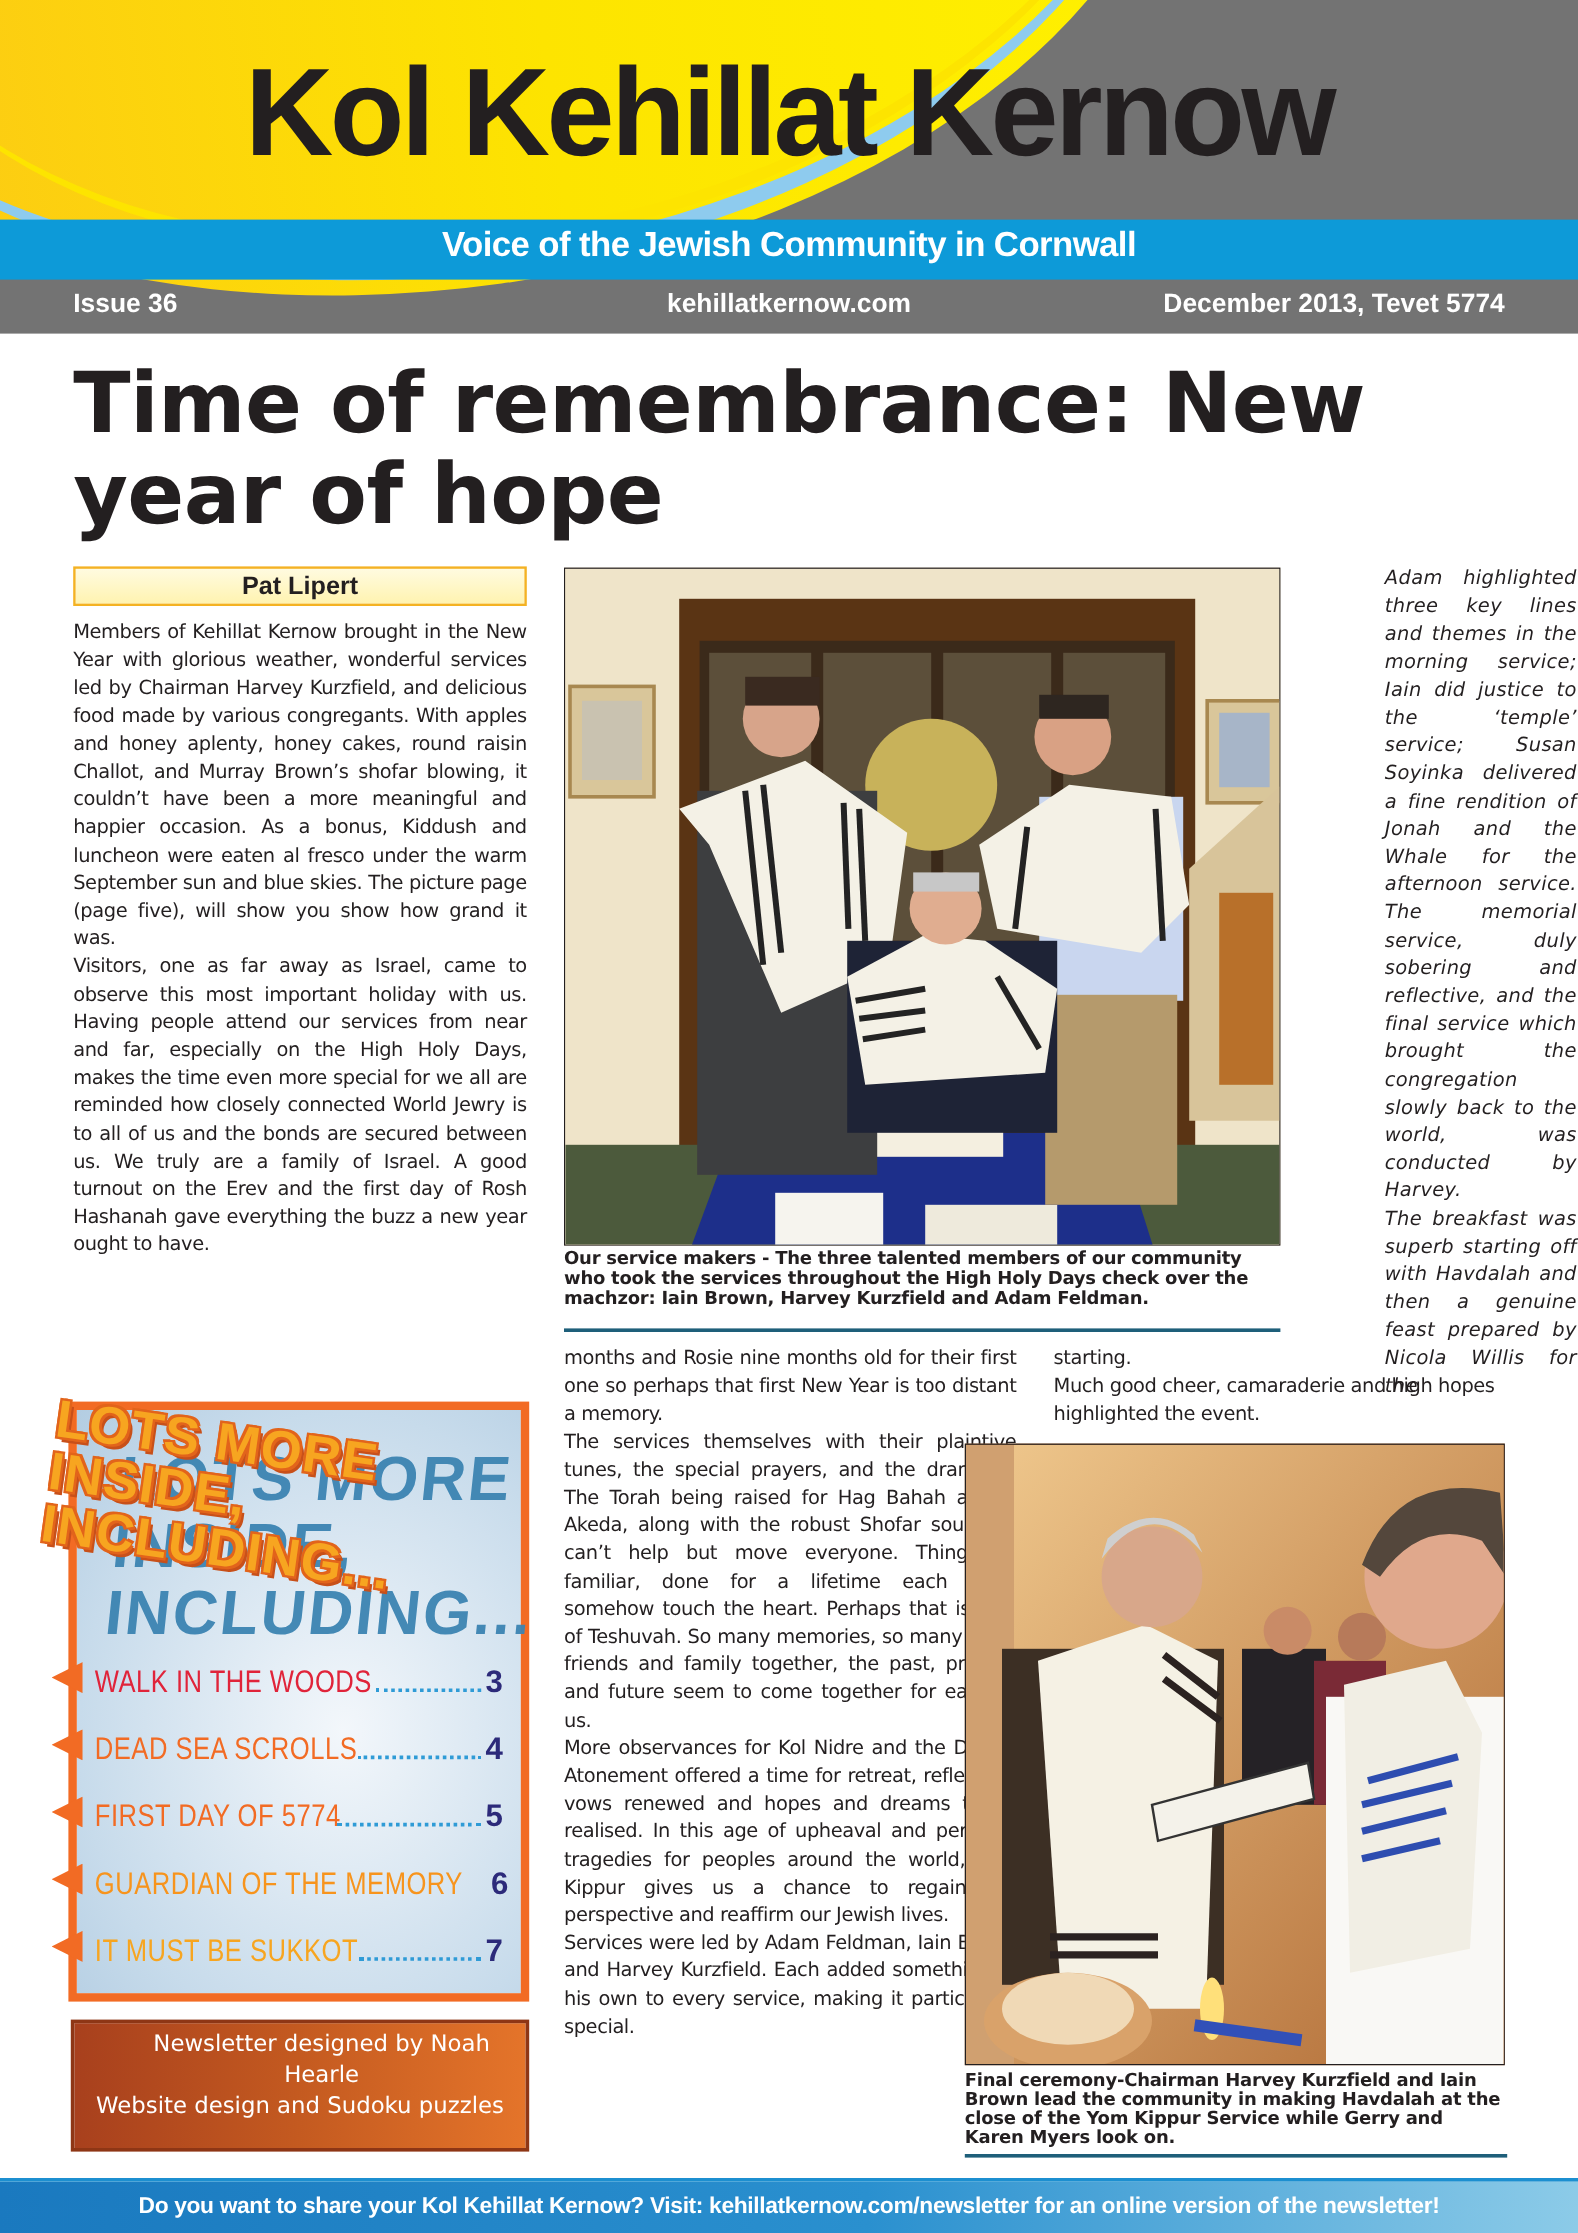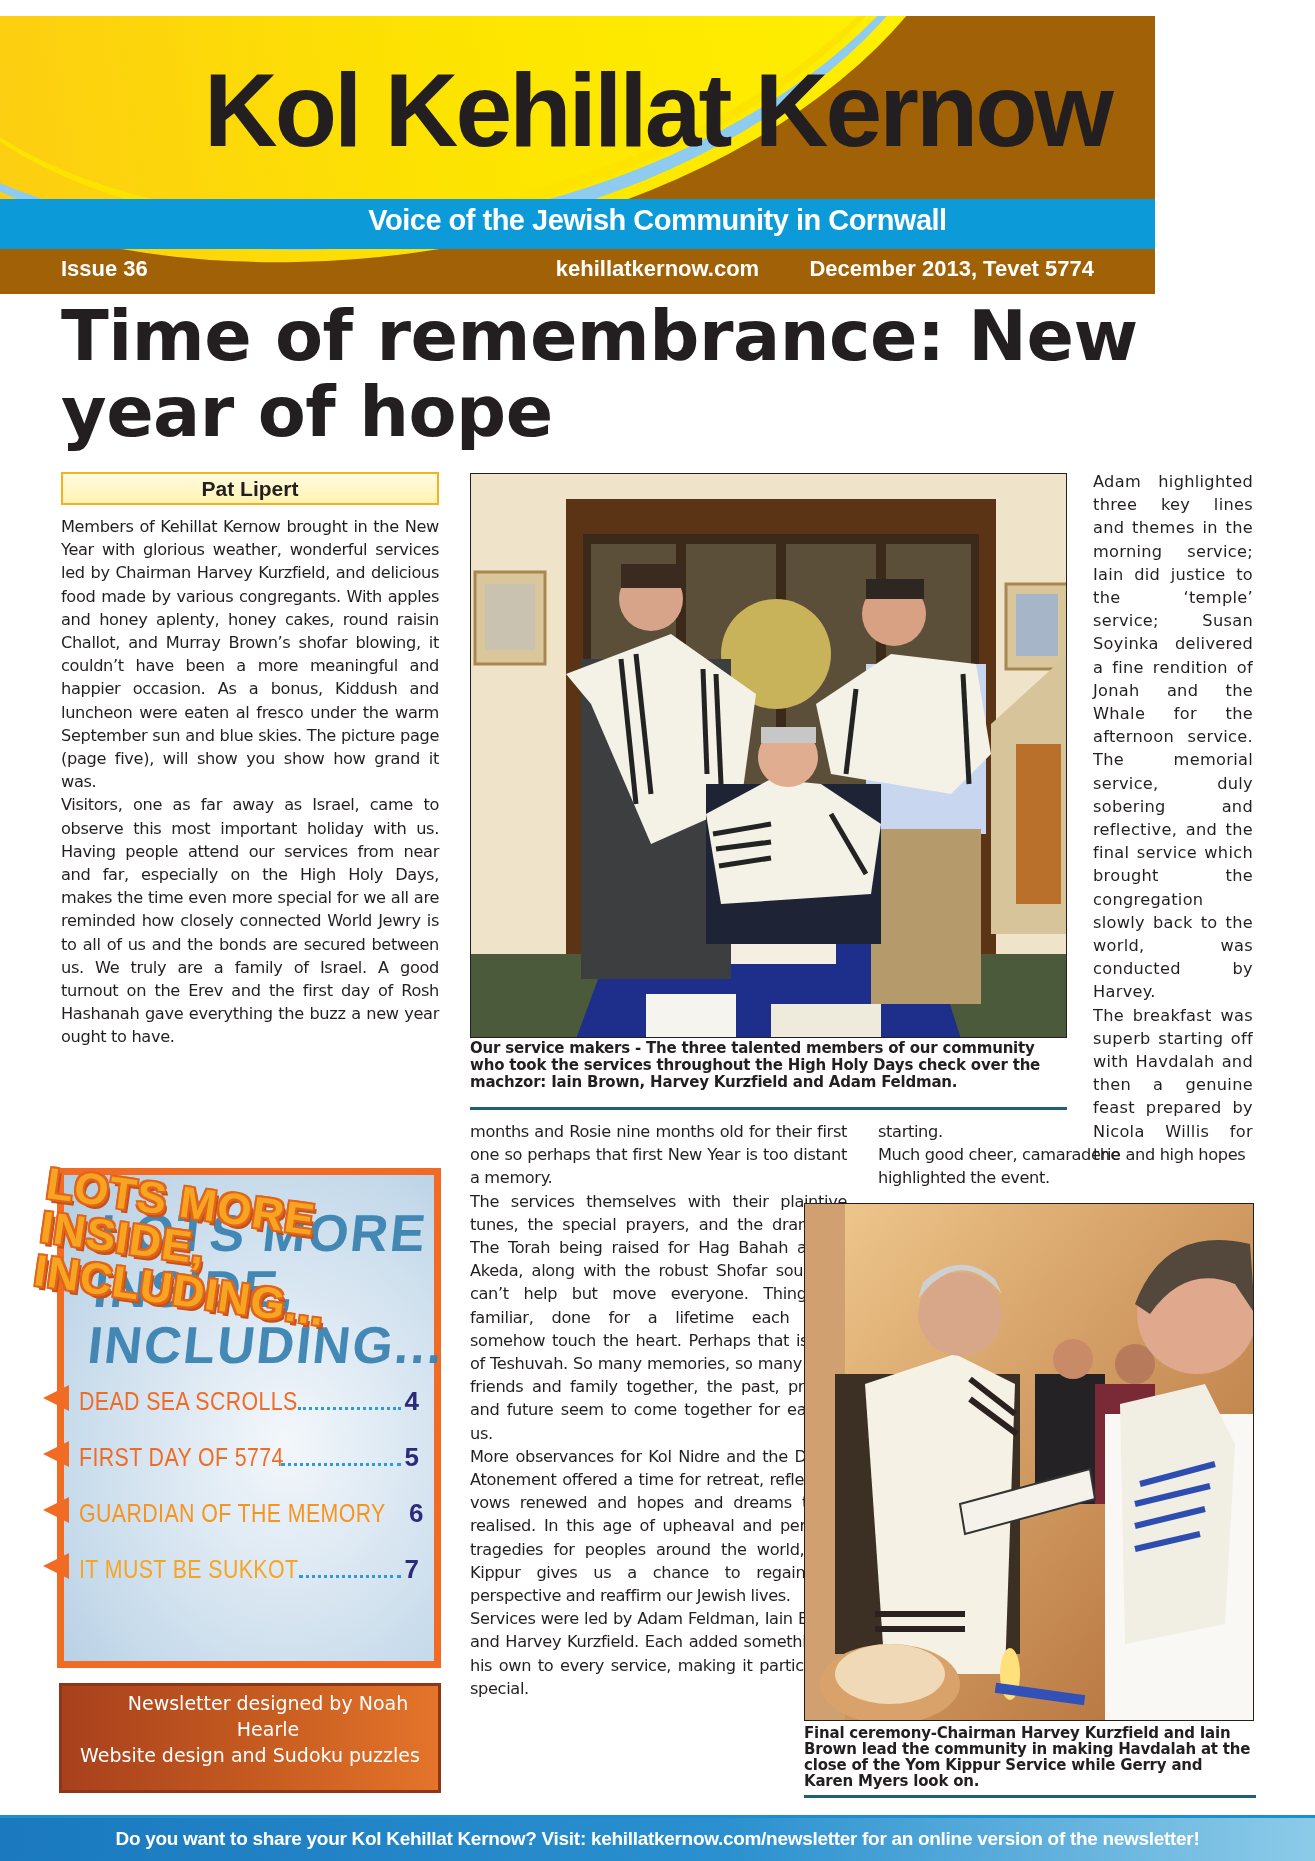--- a/index.html
+++ b/index.html
@@ -1,20 +1,20 @@
 <!DOCTYPE html>
 <html><head>
 <meta charset="utf-8">
 <style>
   * { box-sizing: border-box; margin: 0; padding: 0; }
   html, body { width: 1315px; height: 1861px; background: #ffffff; overflow: hidden; }
   body { position: relative; font-family: "DejaVu Sans", sans-serif; color: #231f20; }
 
   
-  .masthead { position: absolute; left: 0; top: 0; width: 1155px; height: 278px; background: #a16207; overflow: hidden; margin-top: 16px; }
+  .masthead { position: absolute; left: 0; top: 0; width: 1315px; height: 278px; background: #737373; overflow: hidden; }
   .mast-swoosh-yellow { position: absolute; left: -260px; top: -520px; width: 1250px; height: 760px; border-radius: 50%;
       background: linear-gradient(90deg, #fcc31a 0%, #fde400 55%, #fff200 100%); transform: rotate(-8deg); }
   .mast-swoosh-blue { position: absolute; left: -200px; top: -510px; width: 1180px; height: 735px; border-radius: 50%;
       border-bottom: 14px solid #8ecbee; transform: rotate(-10deg); }
   .mast-swoosh-yellow2 { position: absolute; left: -140px; top: -530px; width: 1120px; height: 730px; border-radius: 50%;
       border-bottom: 10px solid #fde400; transform: rotate(-12deg); }
   .mast-title { position: absolute; left: 0; width: 1315px; top: 42px; text-align: center;
       font-family: "Liberation Sans", sans-serif; font-weight: bold; font-size: 104px; letter-spacing: -3px;
       color: #231f20; transform: scaleX(0.98); line-height: 1; }
   .mast-band { position: absolute; left: 0; top: 183px; width: 1315px; height: 50px; background: #0d9ad8; }
@@ -33,21 +33,21 @@
   
   .body-text { font-family: "DejaVu Sans", sans-serif; font-size: 16.2px; line-height: 23.2px; color: #231f20;
       text-align: justify; letter-spacing: -0.35px; }
   .body-text p { margin: 0; }
 
   .byline { position: absolute; left: 61px; top: 472px; width: 378px; height: 33px;
       background: linear-gradient(180deg, #fffbe0 0%, #fff3b0 100%); border: 2px solid #f4b223;
       text-align: center; font-family: "Liberation Sans", sans-serif; font-weight: bold; font-size: 21px; line-height: 29px; }
 
   .col-left { position: absolute; left: 61px; top: 515px; width: 378px; }
-  .col-right { position: absolute; left: 1093px; top: 470px; width: 160px; letter-spacing: 0.3px; }
+  .col-right { position: absolute; left: 1154px; top: 470px; width: 160px; letter-spacing: 0.3px; font-style: italic; }
 
   .photo1 { position: absolute; left: 470px; top: 473px; width: 597px; height: 565px; border: 1.5px solid #231f20;
       overflow: hidden; background: #efe3c7; }
   .caption1 { position: absolute; left: 470px; top: 1040px; width: 597px;
       font-family: "DejaVu Sans", sans-serif; font-weight: bold; font-size: 15px; line-height: 17px; color: #231f20;
       letter-spacing: -0.2px; padding-bottom: 16px; border-bottom: 3px solid #1e5f7a; }
 
   .col-mid { position: absolute; left: 470px; top: 1120px; width: 377px; }
   .col-mid-right { position: absolute; left: 878px; top: 1120px; width: 376px; text-align: left; }
 
@@ -250,20 +250,25 @@
     <div>INSIDE,</div>
     <div>INCLUDING...</div>
   </div>
   <div class="promo-title">
     <div>LOTS MORE</div>
     <div>INSIDE,</div>
     <div>INCLUDING...</div>
   </div>
   <ul class="promo-list">
     <li class="promo-item">
+      <span class="promo-label" style="color:#e0243a">WALK IN THE WOODS</span>
+      <span class="promo-dots"></span>
+      <span class="promo-num">3</span>
+    </li>
+    <li class="promo-item">
       <span class="promo-label" style="color:#f26b24">DEAD SEA SCROLLS</span>
       <span class="promo-dots"></span>
       <span class="promo-num">4</span>
     </li>
     <li class="promo-item">
       <span class="promo-label" style="color:#f26b24">FIRST DAY OF 5774</span>
       <span class="promo-dots"></span>
       <span class="promo-num">5</span>
     </li>
     <li class="promo-item">

